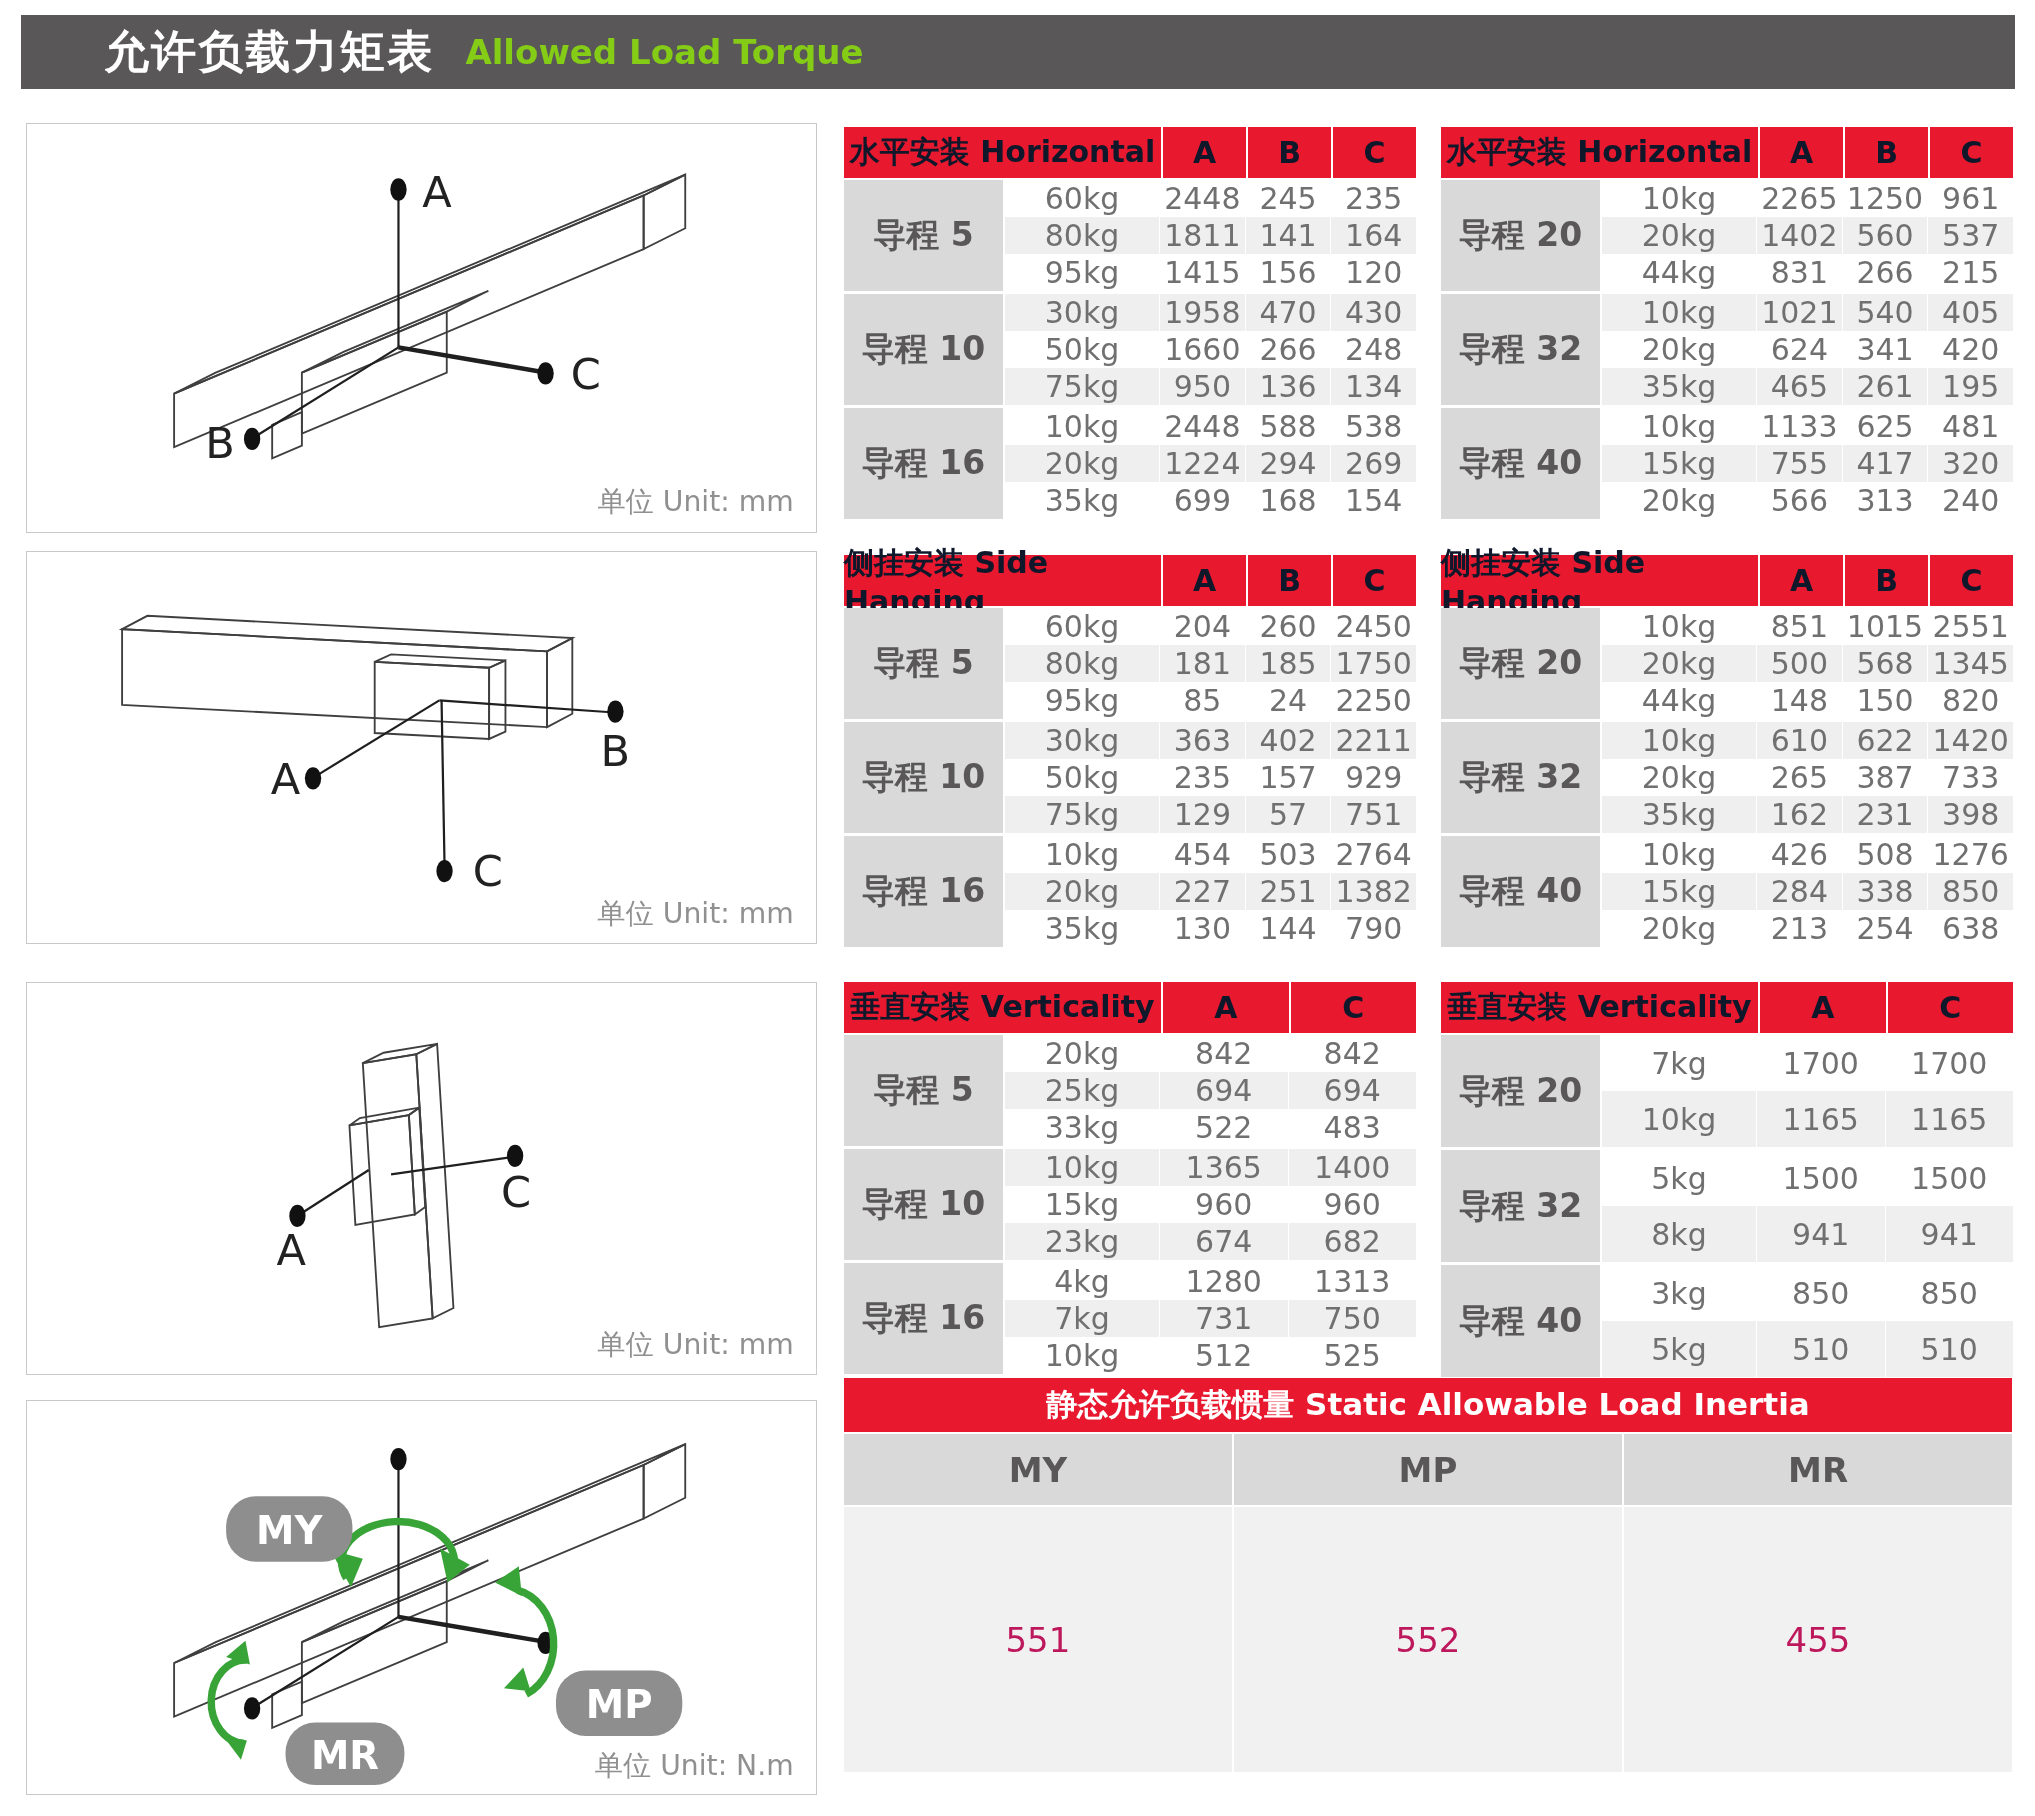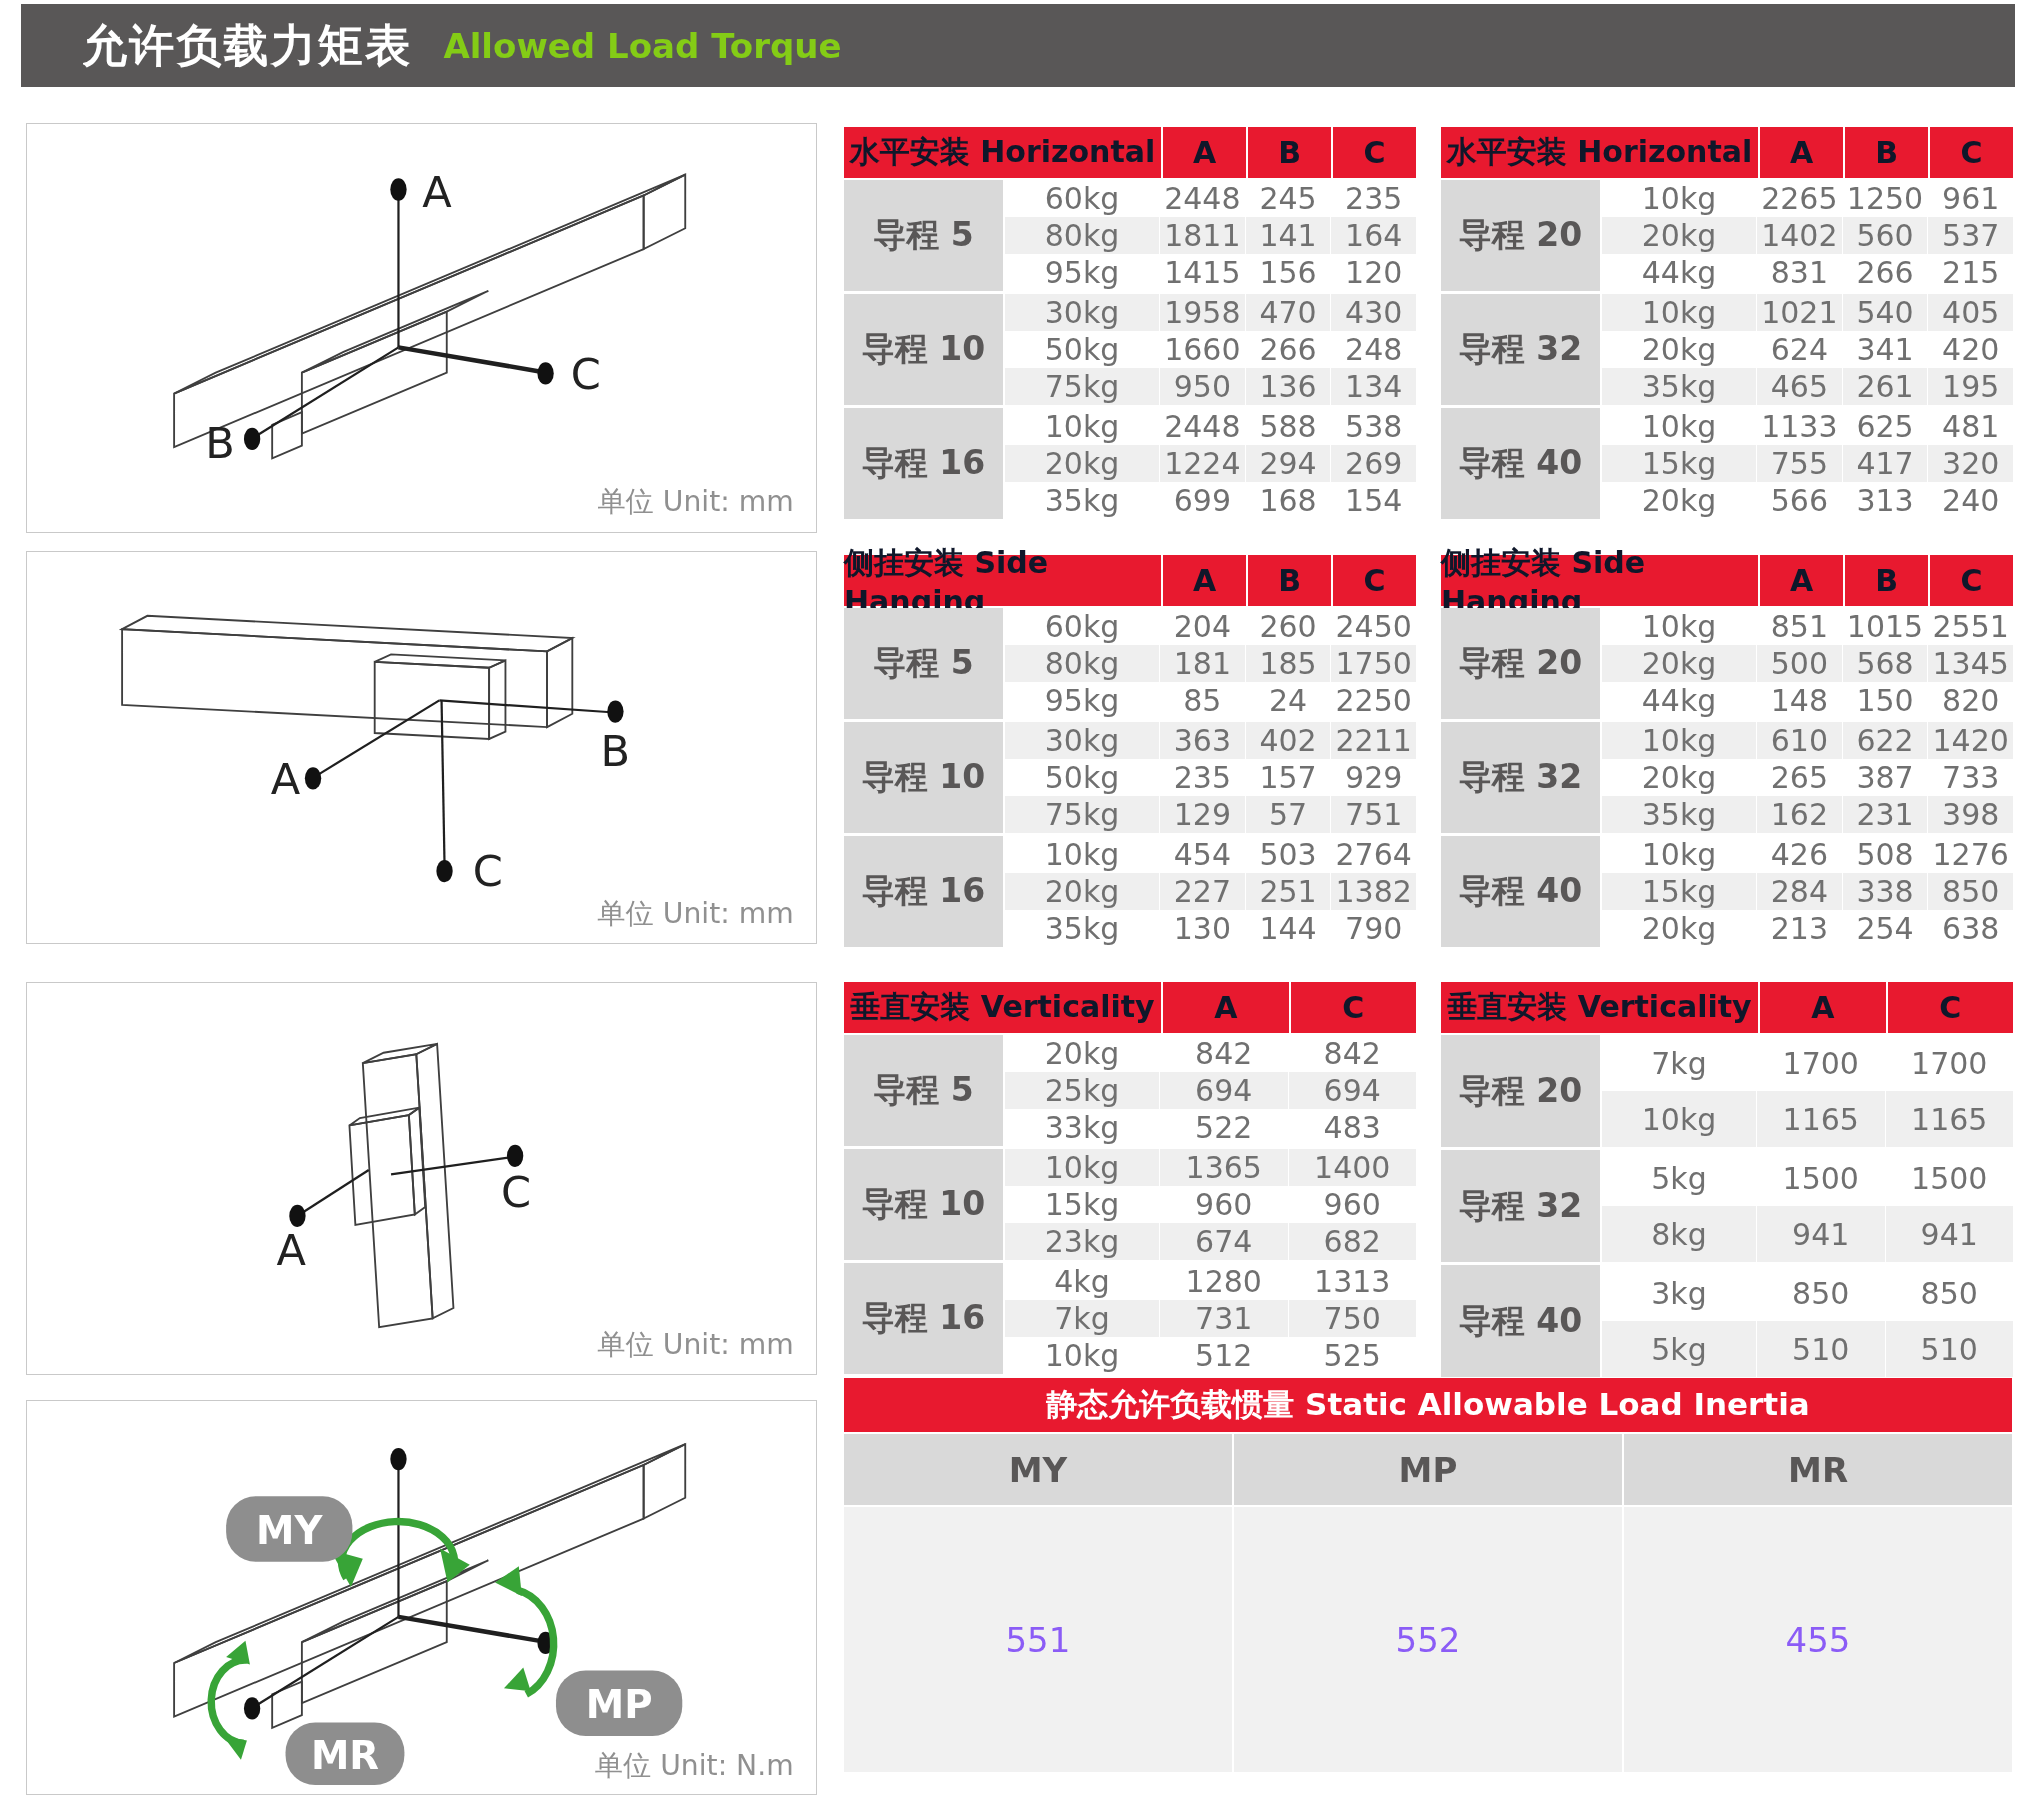--- a/index.html
+++ b/index.html
@@ -1,21 +1,21 @@
 <!DOCTYPE html>
 <html style="font-size:12px"><head>
 <meta charset="utf-8">
 <style>
   html,body{margin:0;padding:0;background:#ffffff;}
   .page{position:relative;width:2035px;height:1817px;background:#fff;
         font-family:"DejaVu Sans","Liberation Sans",sans-serif;overflow:hidden;}
 
   
-  .titlebar{position:absolute;left:21px;top:4px;width:1994px;height:83px;background:#595757;
-            display:flex;align-items:center;padding-left:61px;box-sizing:border-box;gap:31px;}
+  .titlebar{position:absolute;left:21px;top:15px;width:1994px;height:74px;background:#595757;
+            display:flex;align-items:center;padding-left:83px;box-sizing:border-box;gap:31px;}
   .t-zh{color:#fff;font-size:45px;font-weight:bold;letter-spacing:2.2px;}
   .t-en{color:#84cc16;font-size:34px;font-weight:bold;}
 
   
   .dbox{position:absolute;left:26px;width:791px;border:1.5px solid #c9c9c9;background:#fff;box-sizing:border-box;}
   #d1{top:123px;height:410px;} #d2{top:551px;height:393px;}
   #d3{top:982px;height:393px;} #d4{top:1400px;height:395px;}
   .dbox svg{width:100%;height:100%;display:block;}
 
   
@@ -43,21 +43,21 @@
   .cell.kg{width:154px;}
   .cell.v{flex:1;border-left:1.5px solid #fff;box-sizing:border-box;}
 
   
   #ti{left:844px;top:1378px;width:1168px;position:absolute;}
   .ith{height:54px;background:#e8192f;color:#fff;font-weight:bold;font-size:31px;
        display:flex;align-items:center;justify-content:center;}
   .isub,.ibody{display:flex;margin-top:2.2px;}
   .isub .icell{flex:1;height:71px;background:#d9d9d9;color:#595757;font-weight:bold;font-size:34px;
        display:flex;align-items:center;justify-content:center;}
-  .ibody .icell{flex:1;height:265px;background:#f1f1f1;color:#8b5cf6;font-size:34px;
+  .ibody .icell{flex:1;height:265px;background:#f1f1f1;color:#be185d;font-size:34px;
        display:flex;align-items:center;justify-content:center;}
   .icell + .icell{margin-left:2.2px;}
 </style>
 </head>
 <body>
 
 <div class="page">
 
   <header class="titlebar">
     <span class="t-zh">允许负载力矩表</span>

